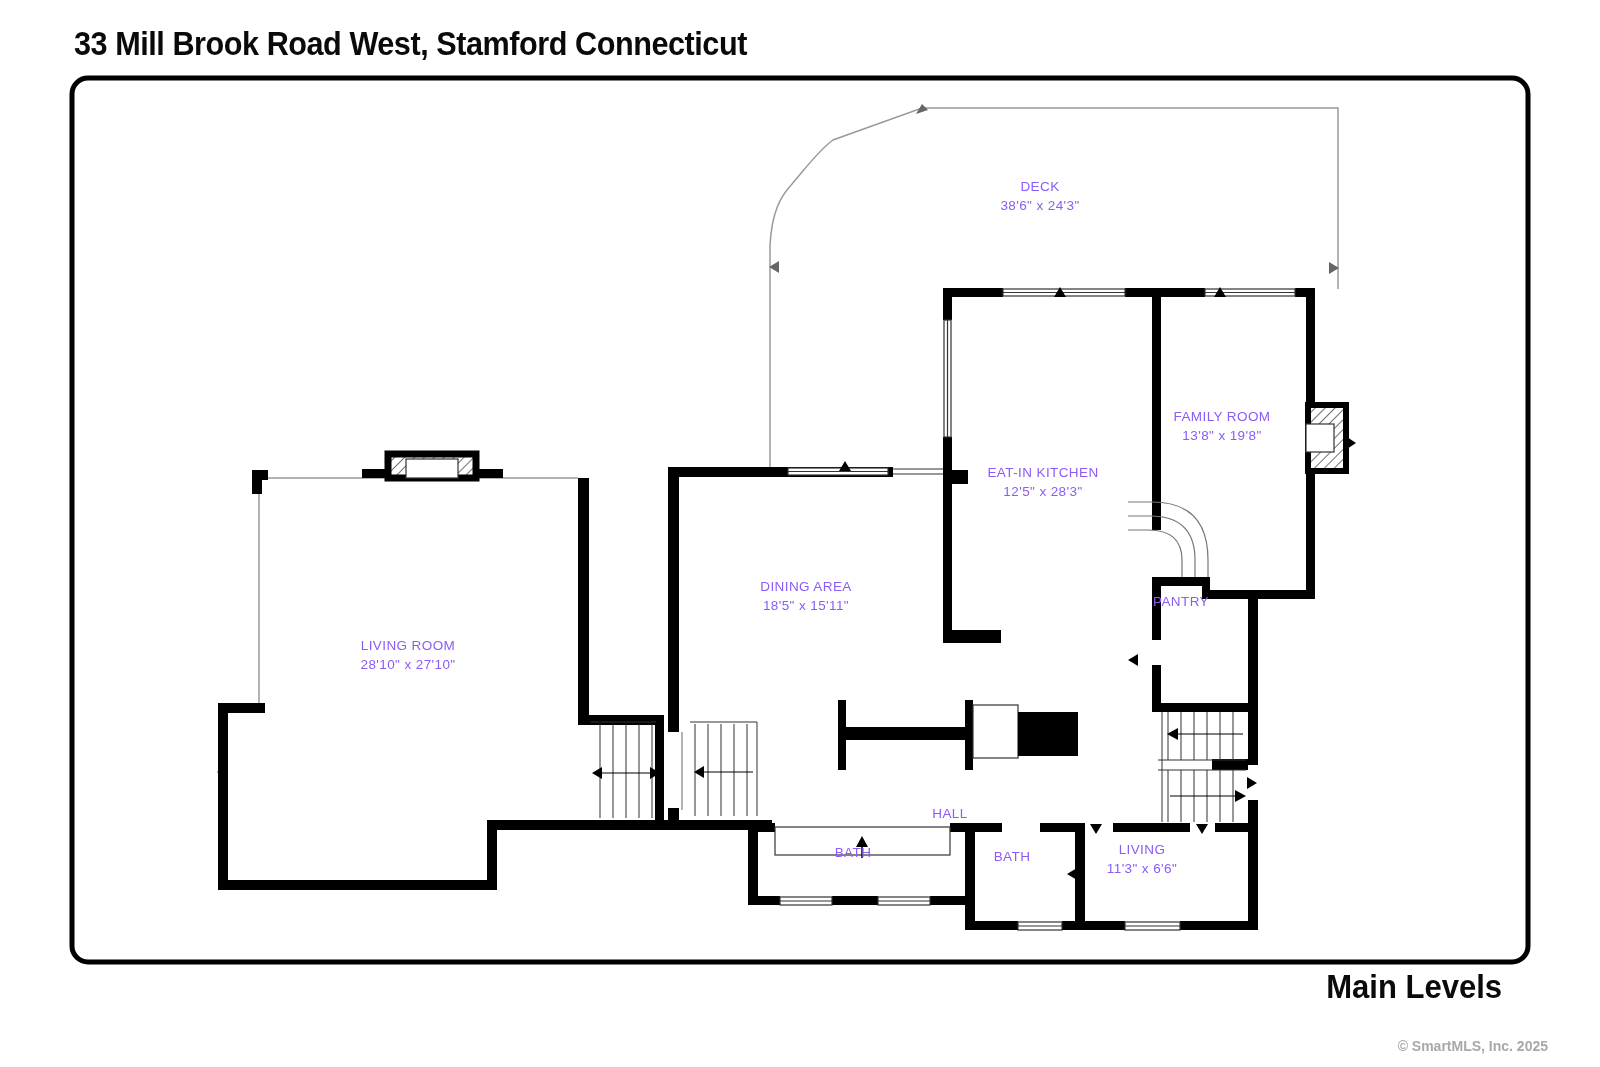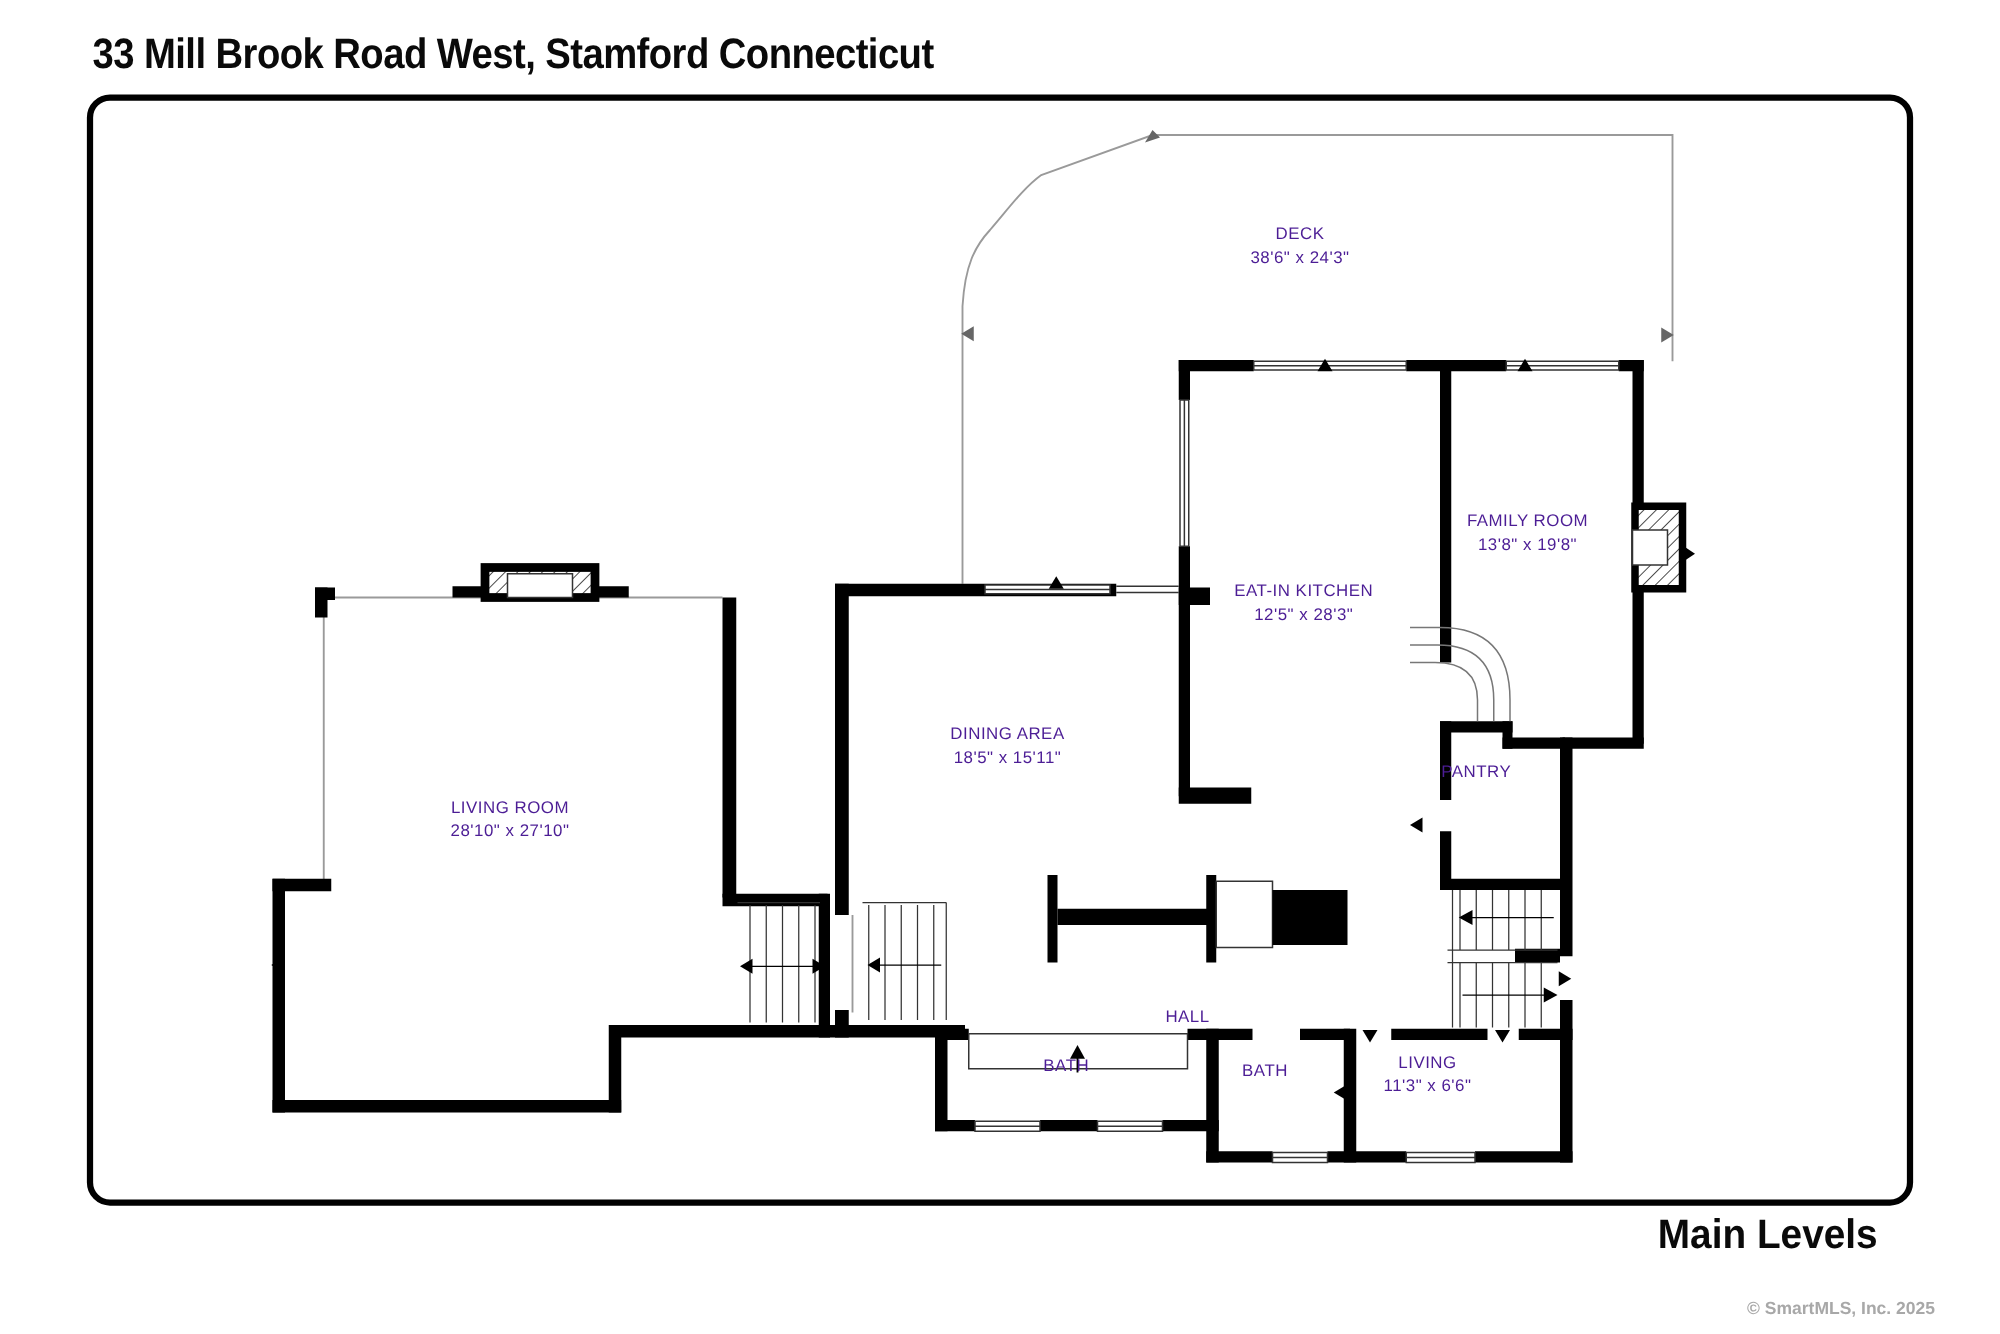--- a/index.html
+++ b/index.html
@@ -6,28 +6,28 @@
   .page{position:relative;width:1600px;height:1067px;background:#fff;overflow:hidden;
         font-family:"Liberation Sans", sans-serif;}
   .plan-svg{position:absolute;left:0;top:0;}
   .page-title{position:absolute;left:74px;top:24px;margin:0;font-size:34px;font-weight:bold;
       color:#0a0a0a;letter-spacing:-0.5px;transform:scaleX(0.9);transform-origin:left center;
       white-space:nowrap;}
   .floor-label{position:absolute;right:98px;top:968px;font-size:33px;font-weight:bold;color:#0a0a0a;
       transform:scaleX(0.94);transform-origin:right center;white-space:nowrap;}
   .copyright{position:absolute;right:52px;top:1038px;font-size:14px;font-weight:bold;color:#a8a8a8;
       white-space:nowrap;padding-left:36px;}
-  .lbl{position:absolute;transform:translate(-50%,-50%);text-align:center;color:#4c1d95;
+  .lbl{position:absolute;transform:translate(-50%,-50%);text-align:center;color:#8b5cf6;
       font-size:13.5px;line-height:1.4;letter-spacing:0.4px;white-space:nowrap;}
   .lbl-deck{left:1040px;top:197px;}
   .lbl-family{left:1222px;top:427px;}
   .lbl-kitchen{left:1043px;top:483px;}
   .lbl-dining{left:806px;top:597px;}
   .lbl-living{left:408px;top:656px;}
-  .lbl-pantry{left:1181px;top:618px;}
+  .lbl-pantry{left:1181px;top:602px;}
   .lbl-hall{left:950px;top:814px;}
   .lbl-foyer{left:853px;top:853px;}
   .lbl-bath{left:1012px;top:857px;}
   .lbl-laundry{left:1142px;top:860px;}
 </style>
 </head>
 <body>
 
 <div class="page">
 

